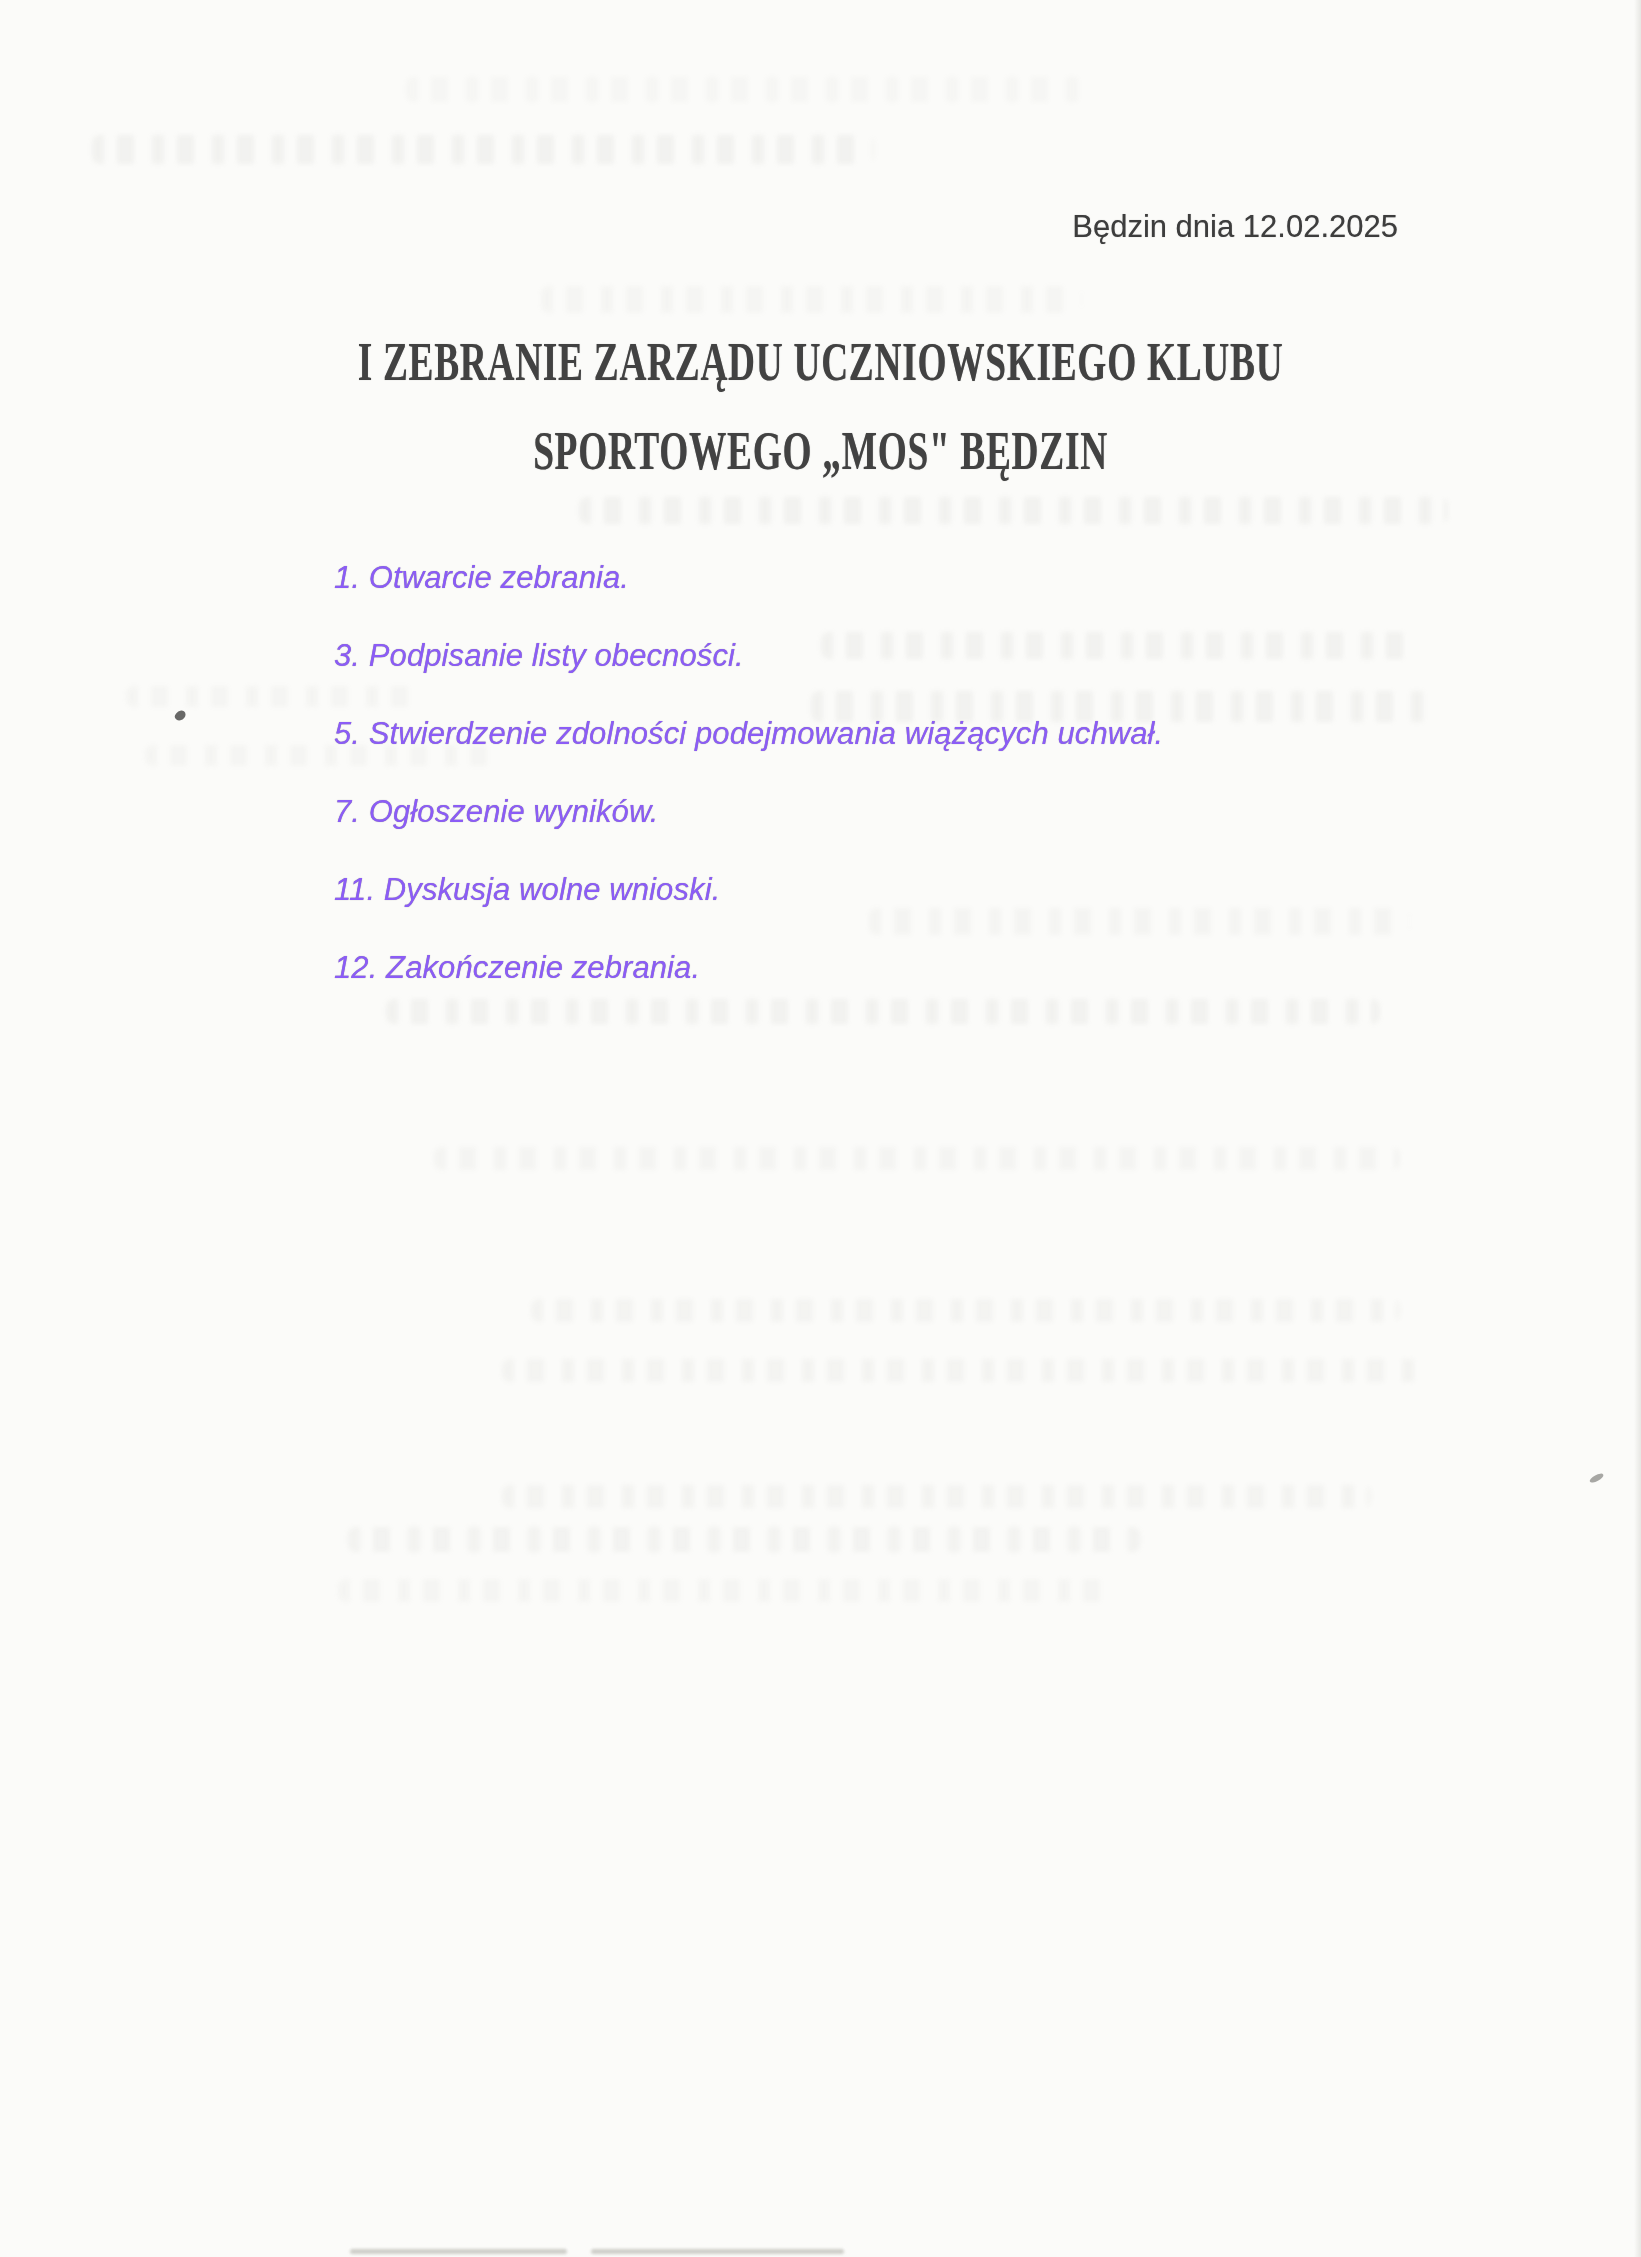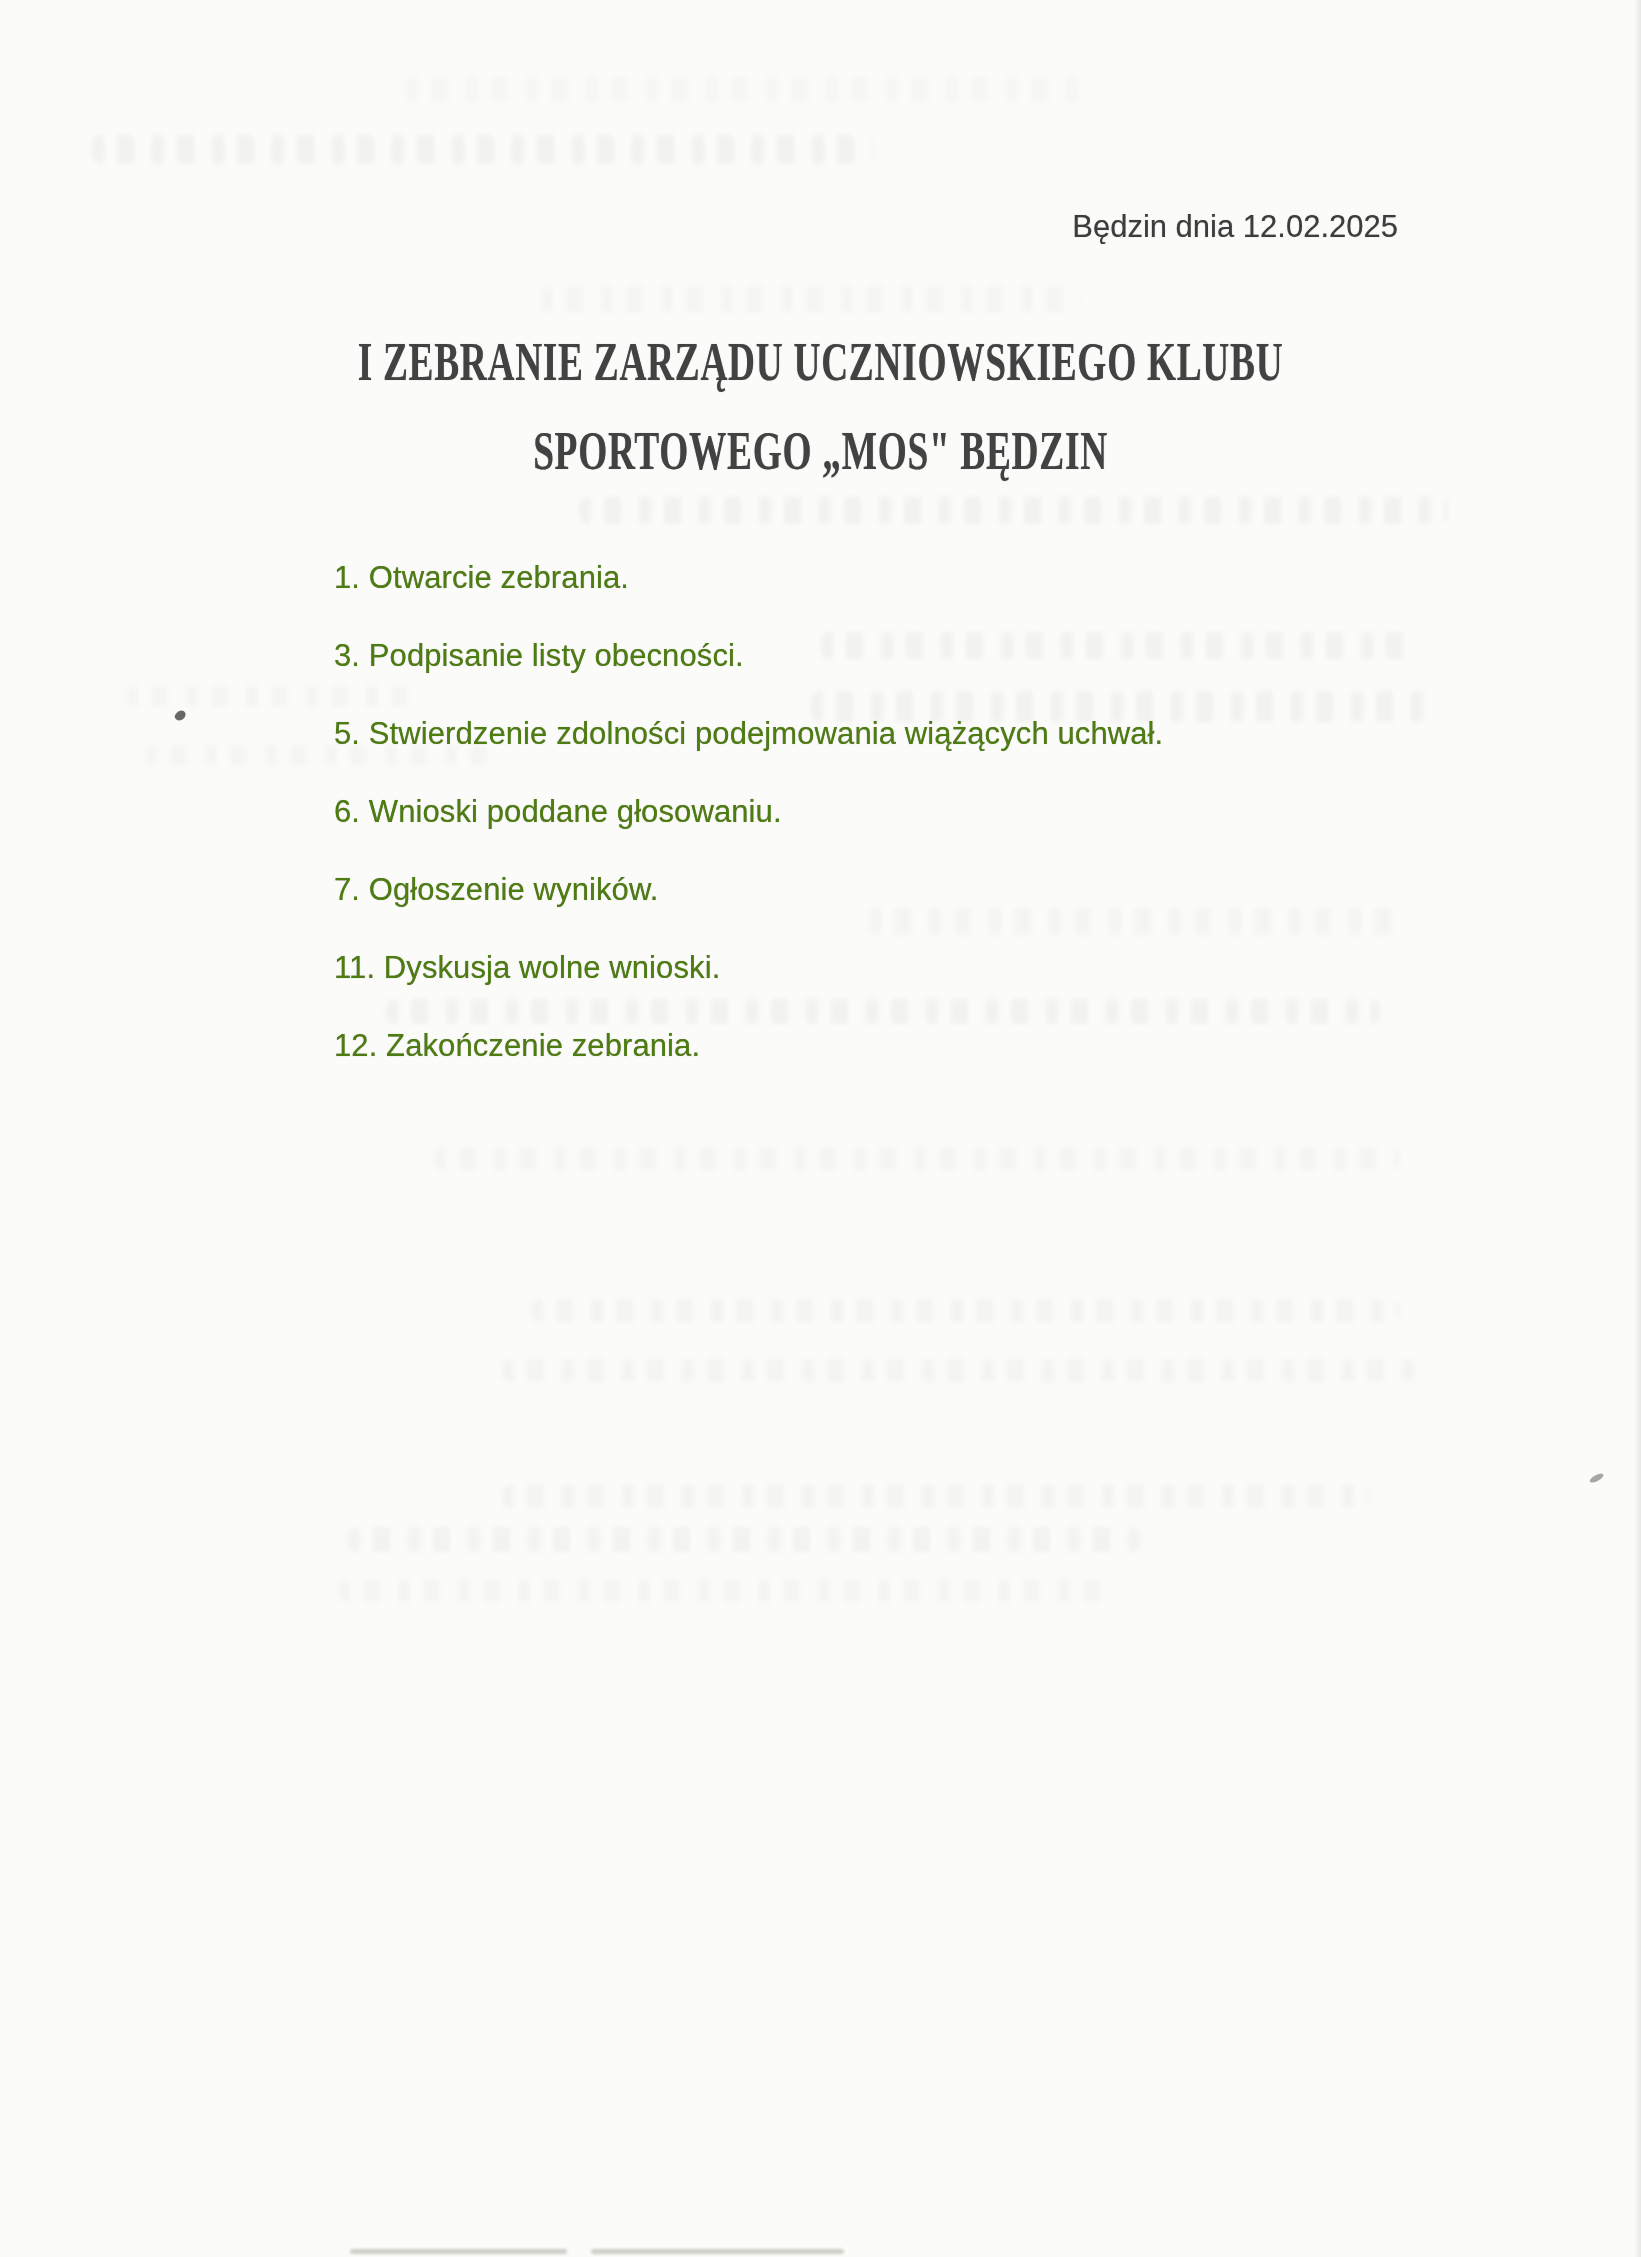--- a/index.html
+++ b/index.html
@@ -47,23 +47,24 @@
   .agenda {
     position: absolute;
     left: 334px;
     top: 550px;
     width: 1043px;
   }
   .agenda-item {
     font-size: 31px;
     line-height: 55px;
     margin-bottom: 23px;
-    color: #4d7c0f;
+    color: #8b5cf6;
     letter-spacing: 0.1px;
     text-shadow: 0 0 0.8px rgba(56,56,56,0.6);
+    font-style: italic;
   }
   
   .ghost {
     position: absolute;
     background: repeating-linear-gradient(90deg,
       rgba(168,168,160,0.20) 0px, rgba(168,168,160,0.20) 11.6px,
       rgba(168,168,160,0.00) 11.6px, rgba(168,168,160,0.00) 25px,
       rgba(150,150,142,0.16) 25px, rgba(150,150,142,0.16) 42px,
       rgba(150,150,142,0.00) 42px, rgba(150,150,142,0.00) 60px);
     filter: blur(2.9px);
@@ -132,21 +133,20 @@
 
   <div class="date-line">Będzin dnia 12.02.2025</div>
 
   <div class="title-line title-line-1">I ZEBRANIE ZARZĄDU UCZNIOWSKIEGO KLUBU</div>
   <div class="title-line title-line-2">SPORTOWEGO „MOS" BĘDZIN</div>
 
   <div class="agenda">
     <div class="agenda-item">1. Otwarcie zebrania.</div>
     <div class="agenda-item">3. Podpisanie listy obecności.</div>
     <div class="agenda-item">5. Stwierdzenie zdolności podejmowania wiążących uchwał.</div>
-    <div class="agenda-item">6. Wnioski poddane głosowaniu.</div>
     <div class="agenda-item">7. Ogłoszenie wyników.</div>
     <div class="agenda-item">11. Dyskusja wolne wnioski.</div>
     <div class="agenda-item">12. Zakończenie zebrania.</div>
   </div>
 
   <div class="speck-a"></div>
   <div class="speck-b"></div>
   <div class="smudge-1"></div>
   <div class="smudge-2"></div>
   <div class="edge-right"></div>

